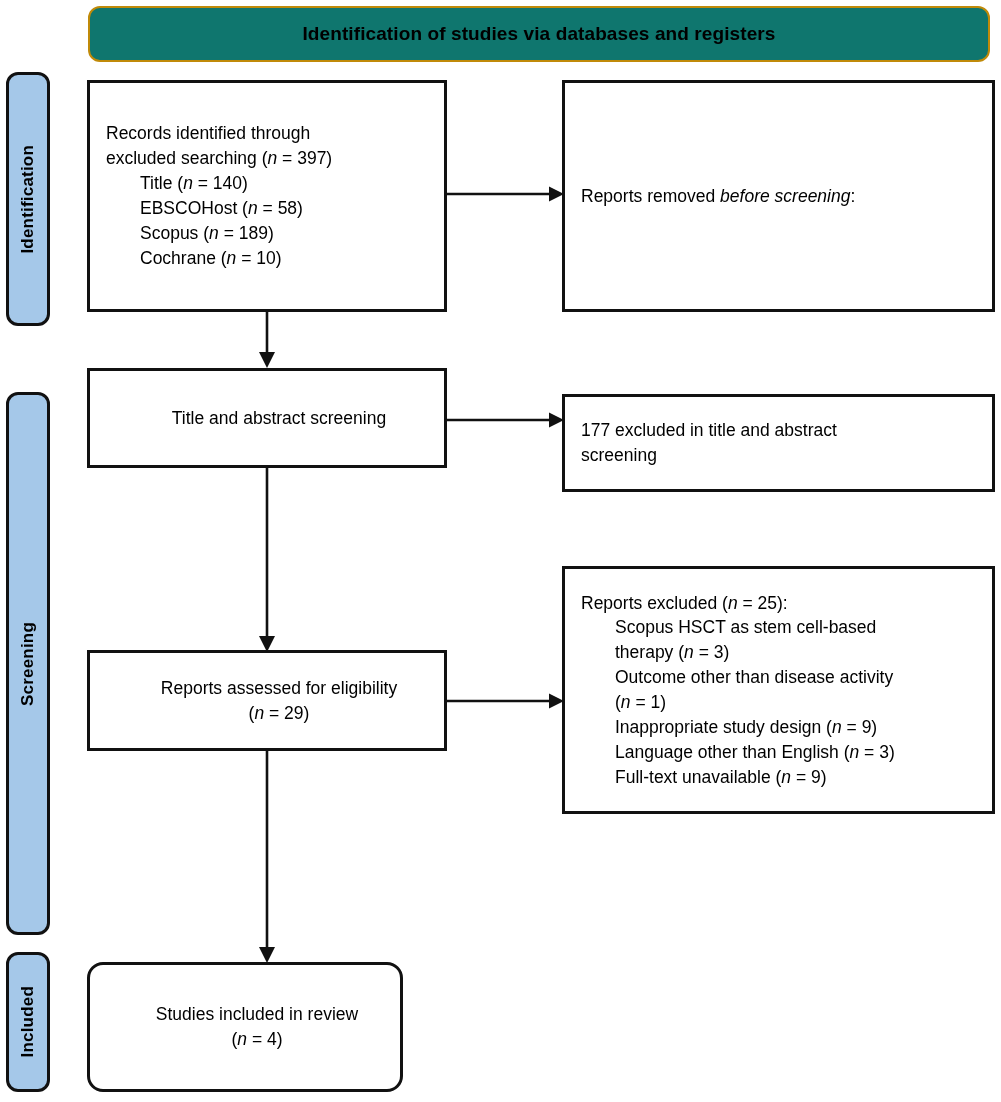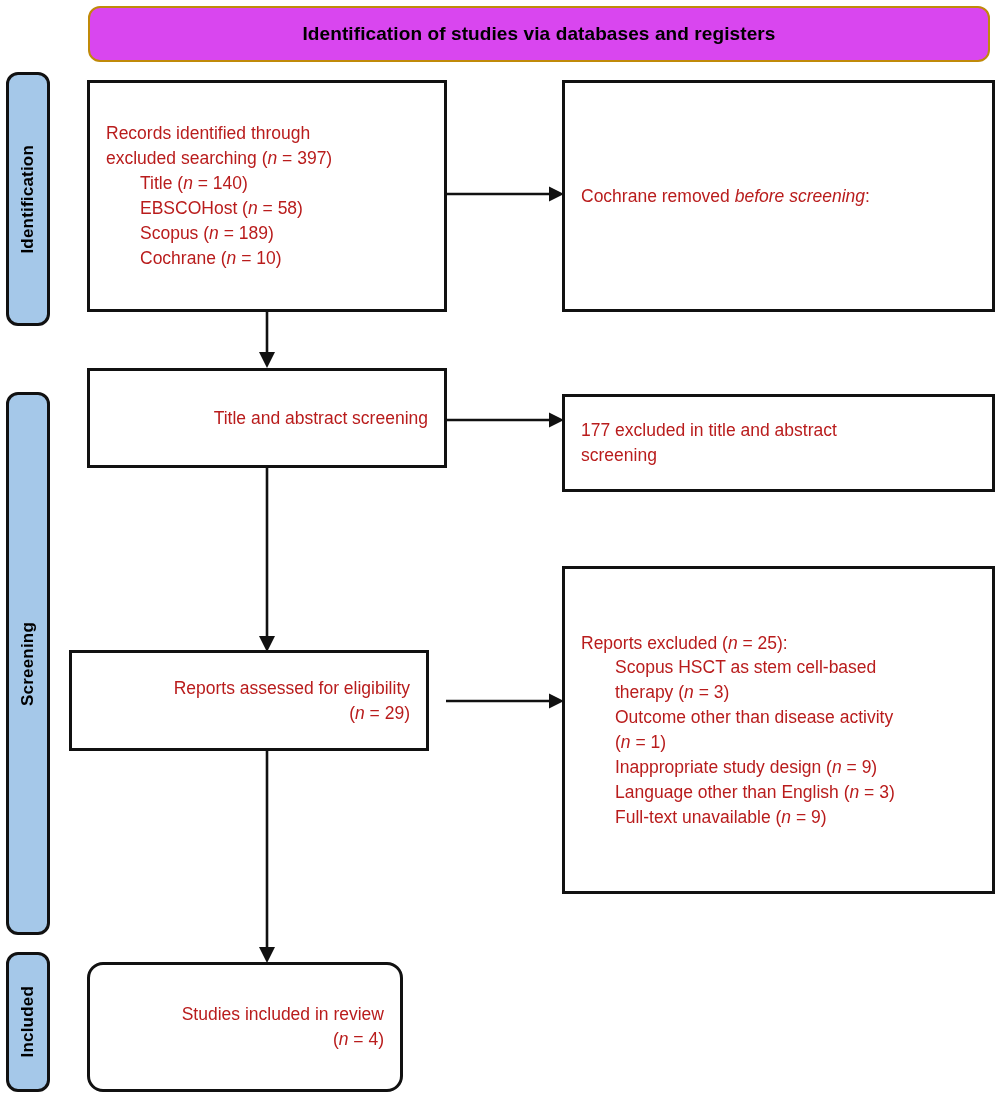--- a/index.html
+++ b/index.html
@@ -19,21 +19,21 @@
     overflow: hidden;
   }
 
   
   .banner {
     position: absolute;
     left: 88px;
     top: 6px;
     width: 902px;
     height: 56px;
-    background: #d946ef;
+    background: #0f766e;
     border: 2px solid #C08A09;
     border-radius: 12px;
     box-sizing: border-box;
     display: flex;
     align-items: center;
     justify-content: center;
   }
   .banner-text {
     font-size: 19px;
     font-weight: bold;
@@ -75,34 +75,34 @@
     box-sizing: border-box;
     display: flex;
     align-items: center;
   }
   .box-inner {
     width: 100%;
     padding: 0 16px;
     box-sizing: border-box;
     font-size: 17.5px;
     line-height: 1.42;
-    color: #b91c1c;
-  }
-  .center { text-align: right; margin-left: 24px; }
+    color: #000000;
+  }
+  .center { text-align: center; margin-left: 24px; }
   .indent { padding-left: 34px; display: block; }
   em { }
   .nvar { font-style: italic; }
 
   
   #box-identified    { left: 87px;  top: 80px;  width: 360px; height: 232px; }
   #box-removed       { left: 562px; top: 80px;  width: 433px; height: 232px; }
   #box-title-screen  { left: 87px;  top: 368px; width: 360px; height: 100px; }
   #box-excluded-ta   { left: 562px; top: 370px; width: 433px; height: 98px; margin-top: 24px;  }
-  #box-eligibility   { left: 69px;  top: 650px; width: 360px; height: 101px; }
-  #box-reports-excl  { left: 562px; top: 566px; width: 433px; height: 328px; justify-content: flex-end; }
+  #box-eligibility   { left: 87px;  top: 650px; width: 360px; height: 101px; }
+  #box-reports-excl  { left: 562px; top: 566px; width: 433px; height: 248px; justify-content: flex-end; }
   #box-included      { left: 87px;  top: 962px; width: 316px; height: 130px; border-radius: 16px; }
 
   
   .arrow {
     position: absolute;
   }
   .arrow svg { display: block; }
 </style>
 </head>
 <body>
@@ -129,21 +129,21 @@
       <div><span>excluded searching (</span><span class="nvar">n</span><span> = 397)</span></div>
       <div class="indent"><span>Title</span><span> (</span><span class="nvar">n</span><span> = 140)</span></div>
       <div class="indent"><span>EBSCOHost</span><span> (</span><span class="nvar">n</span><span> = 58)</span></div>
       <div class="indent"><span>Scopus</span><span> (</span><span class="nvar">n</span><span> = 189)</span></div>
       <div class="indent"><span>Cochrane</span><span> (</span><span class="nvar">n</span><span> = 10)</span></div>
     </div>
   </div>
 
   <div class="box" id="box-removed">
     <div class="box-inner">
-      <div><span>Cochrane removed </span><em>before screening</em><span>:</span></div>
+      <div><span>Reports removed </span><em>before screening</em><span>:</span></div>
     </div>
   </div>
 
   <div class="box" id="box-title-screen">
     <div class="box-inner center">
       <div>Title and abstract screening</div>
     </div>
   </div>
 
   <div class="box" id="box-excluded-ta">

